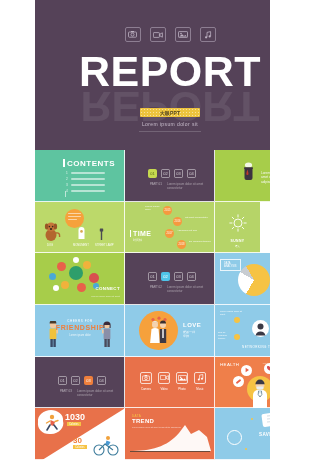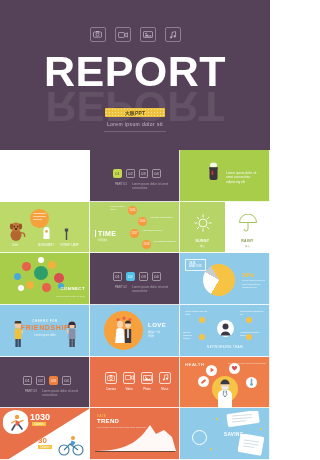--- a/index.html
+++ b/index.html
@@ -1,21 +1,21 @@
 <!DOCTYPE html>
 <html><head>
 <meta charset="utf-8">
 <style>
   * { margin:0; padding:0; box-sizing:border-box; }
   html,body { width:270px; height:460px; overflow:hidden; }
   body {
     font-family:"Liberation Sans", sans-serif;
     background:#ffffff;
   }
-  .page { position:relative; width:270px; height:352px; }
+  .page { position:relative; width:270px; height:352px;margin-left:35px; }
 
   
   .hero {
     position:relative;
     width:270px; height:150px;
     background:#554258;
     overflow:hidden;
   }
   .hero-icons {
     position:absolute; top:27px; left:0; width:100%;
@@ -248,20 +248,41 @@
 
     <div class="badge">
       <span>大眼PPT</span>
     </div>
     <div class="hero-sub">Lorem ipsum dolor sit</div>
     <div class="hero-rule"></div>
   </div>
 
   <div class="grid">
 
+    <div class="cell c-contents" style="grid-column:1/2;grid-row:1/2;">
+      <div class="bar"></div>
+      <div class="ttl">CONTENTS</div>
+      <div class="row" style="top:21px;">
+        <span class="num">1</span>
+        <span class="microline ln"></span>
+      </div>
+      <div class="row" style="top:27px;">
+        <span class="num">2</span>
+        <span class="microline ln"></span>
+      </div>
+      <div class="row" style="top:33px;">
+        <span class="num">3</span>
+        <span class="microline ln"></span>
+      </div>
+      <div class="row" style="top:39px;">
+        <span class="num">4</span>
+        <span class="microline ln"></span>
+      </div>
+      <div class="tick"></div>
+    </div>
 
     <div class="cell c-sq" style="grid-column:2/3;grid-row:1/2;">
       <div class="sqrow">
         <div class="sq on">01</div>
         <div class="sq">02</div>
         <div class="sq">03</div>
         <div class="sq">04</div>
       </div>
       <div class="cap">PART 01</div>
       <div class="cap2">Lorem ipsum dolor sit amet consectetur</div>

